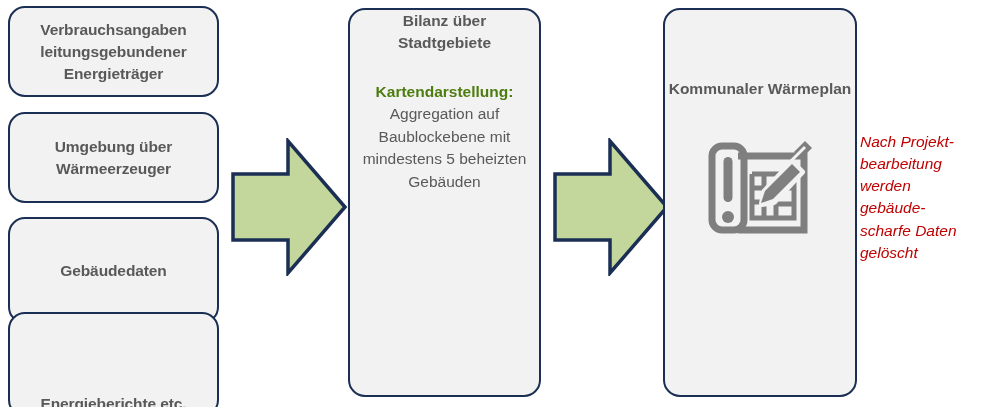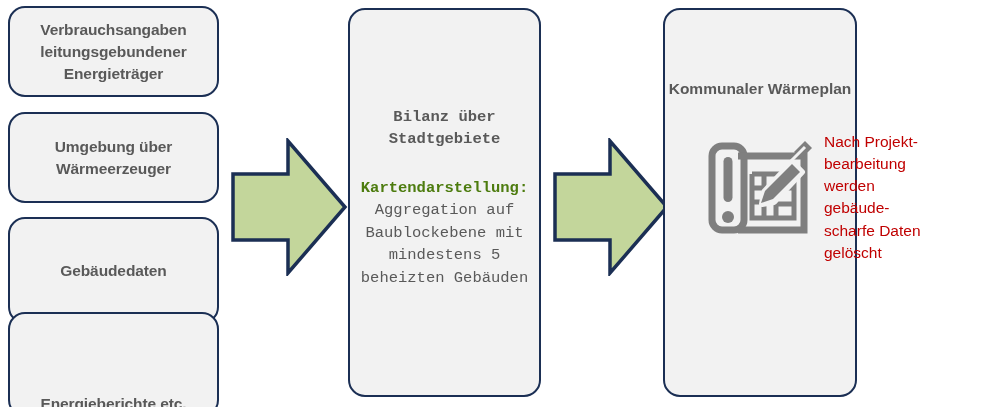--- a/index.html
+++ b/index.html
@@ -48,22 +48,20 @@
   #input-box-2 { top: 217px; height: 107px; }
   #input-box-3 { top: 312px; height: 105px; justify-content: flex-end; }
 
   
   #center-box {
     left: 348px;
     top: 8px;
     width: 193px;
     height: 389px;
     justify-content: flex-start;
-    padding-top: 96px;
-    font-family: Liberation Mono, monospace;
   }
   #center-box .heading {
     font-size: 15.5px;
     font-weight: bold;
     line-height: 1.45;
     color: #595959;
     padding: 0 6px;
   }
   #center-box .subheading {
     font-size: 15.5px;
@@ -110,21 +108,21 @@
   
   .note {
     position: absolute;
     color: #c00000;
     font-size: 15.5px;
     line-height: 1.43;
     font-weight: normal;
     white-space: pre-line;
   }
   #note-left  { left: 224px; top: 283px; width: 124px; }
-  #note-right { left: 824px; top: 131px; width: 124px; }
+  #note-right { left: 860px; top: 131px; width: 124px; font-style: italic; }
 </style>
 </head>
 <body>
 
 <div id="canvas">
 
   <div class="box input-box" id="input-box-0">
     <div class="box-label">Verbrauchsangaben leitungsgebundener Energieträger</div>
   </div>
   <div class="box input-box" id="input-box-1">

